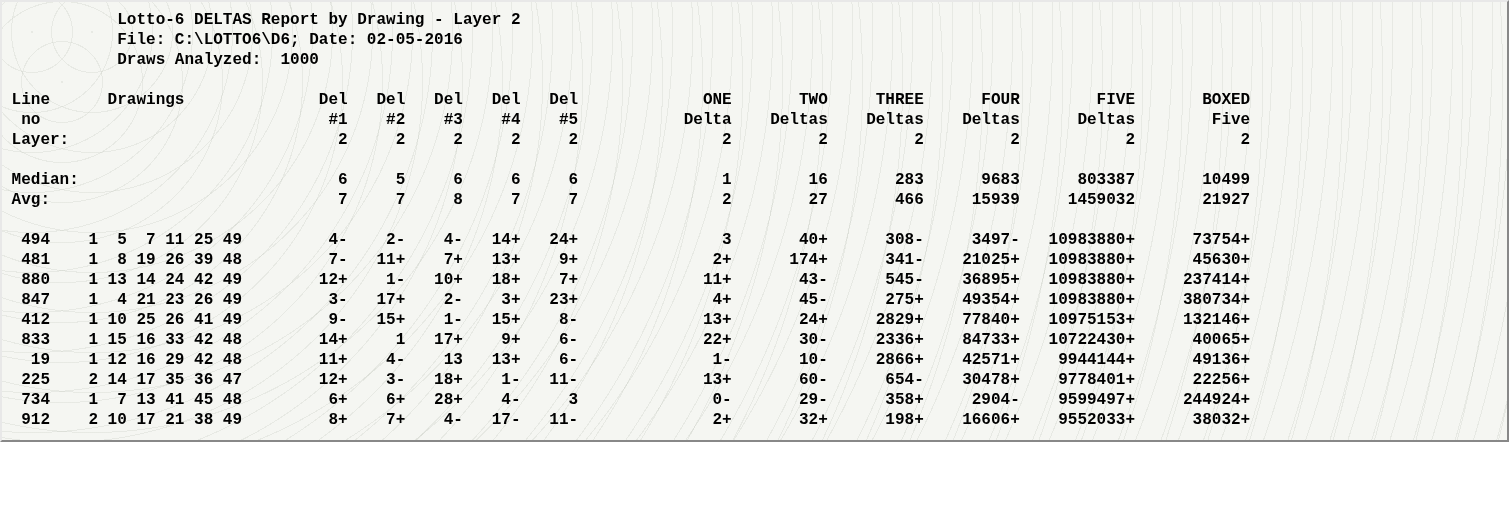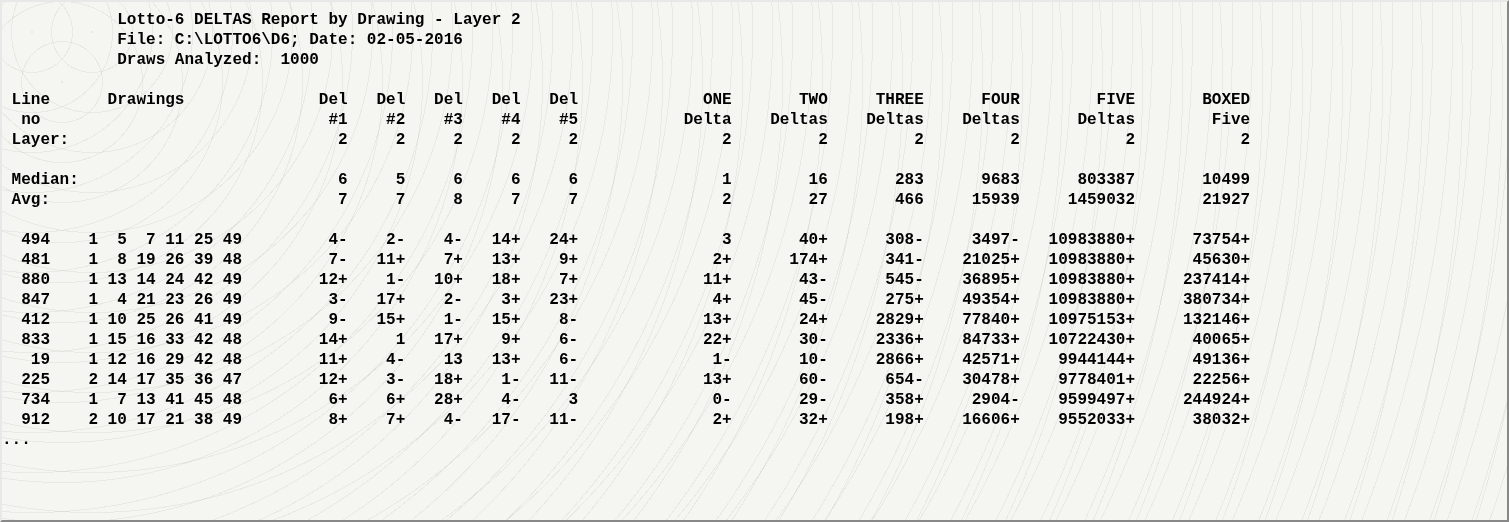--- a/index.html
+++ b/index.html
@@ -5,21 +5,21 @@
   body {
     margin: 0;
     padding: 0;
     font-family: "Courier New", Courier, monospace;
     font-size: 16px;
     font-weight: bold;
     color: #000;
   }
   .panel {
     width: 1509px;
-    height: 522px;
+    height: 442px;
     box-sizing: border-box;
     background:
       repeating-radial-gradient(circle at 30px 30px, rgba(190,195,185,0.25) 0px, rgba(190,195,185,0.25) 1px, transparent 1px, transparent 40px),
       repeating-radial-gradient(circle at 90px 30px, rgba(190,195,185,0.25) 0px, rgba(190,195,185,0.25) 1px, transparent 1px, transparent 40px),
       repeating-radial-gradient(circle at 60px 80px, rgba(190,195,185,0.25) 0px, rgba(190,195,185,0.25) 1px, transparent 1px, transparent 40px),
       linear-gradient(#f5f6f2, #f5f6f2);
     border: 2px solid #bfbfbf;
     border-top-color: #e8e8e8;
     border-left-color: #e8e8e8;
     border-bottom-color: #888;

